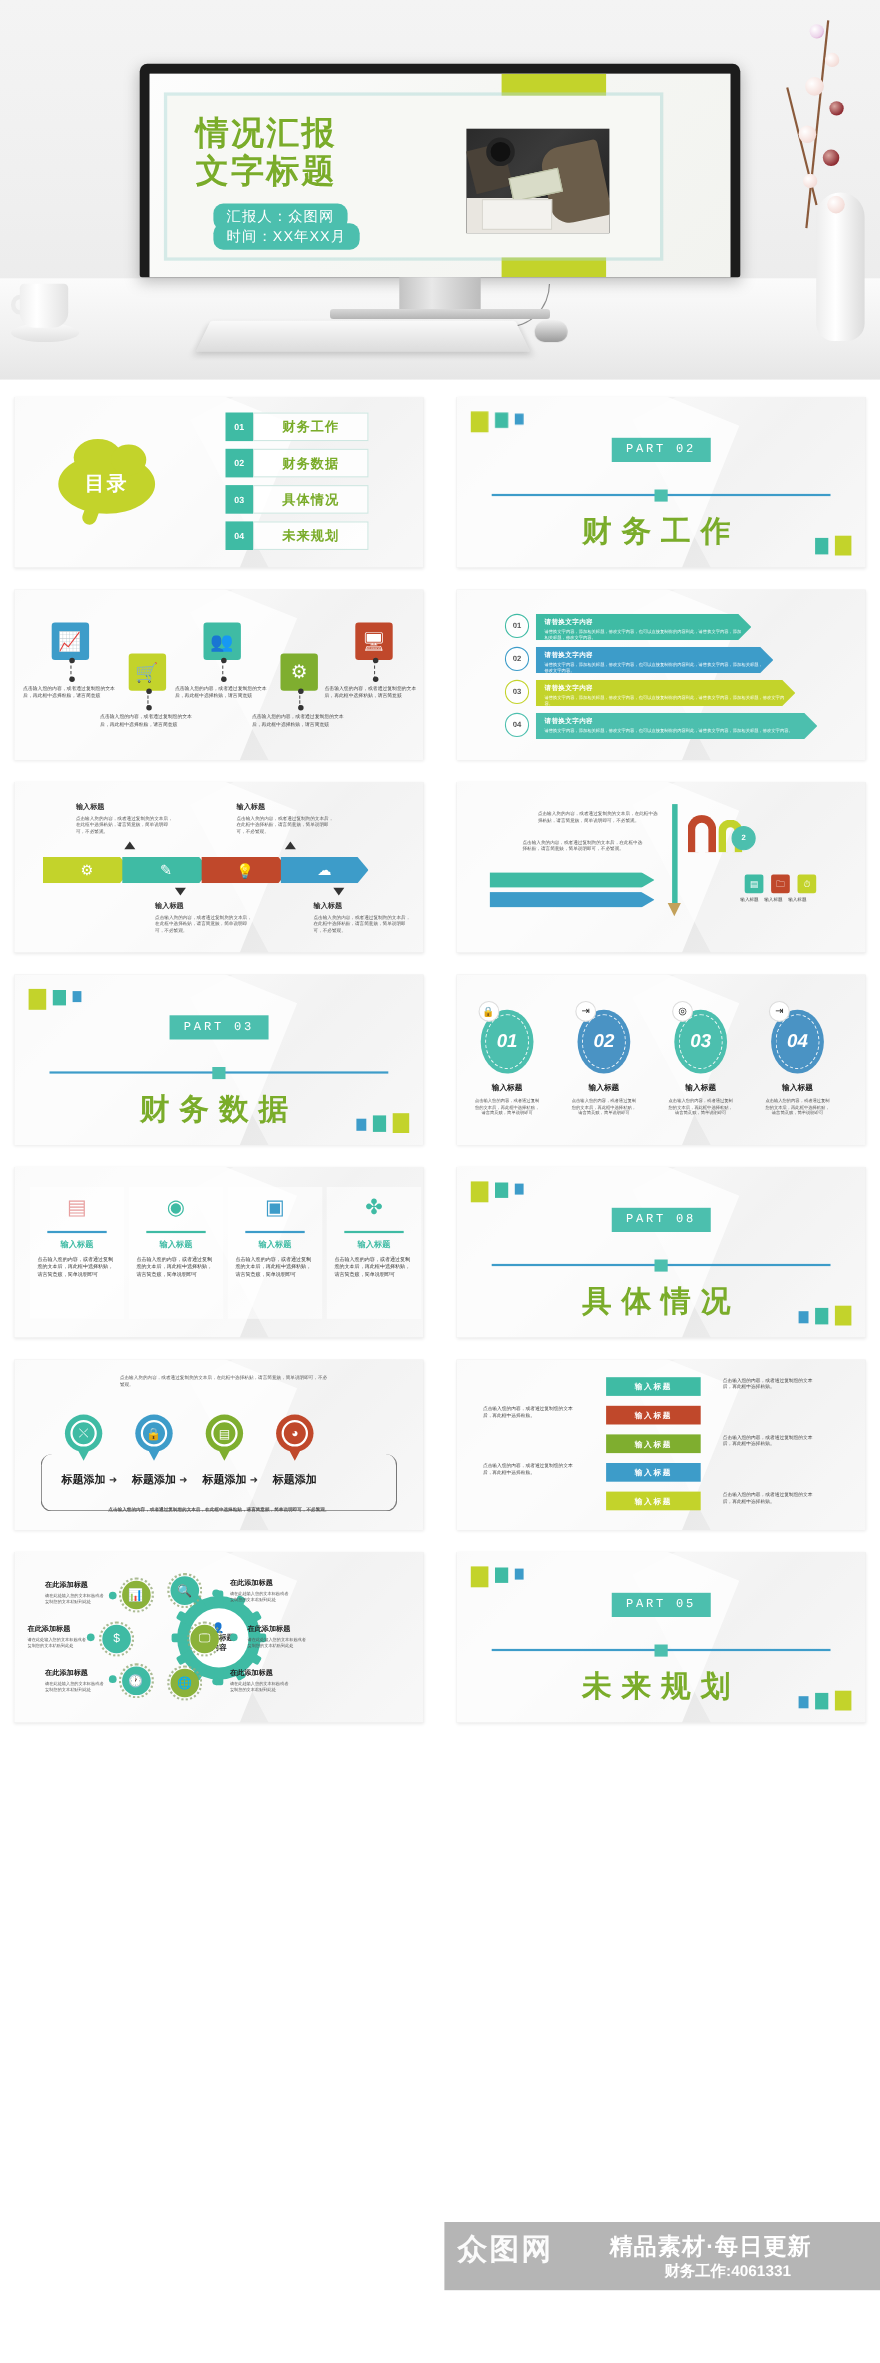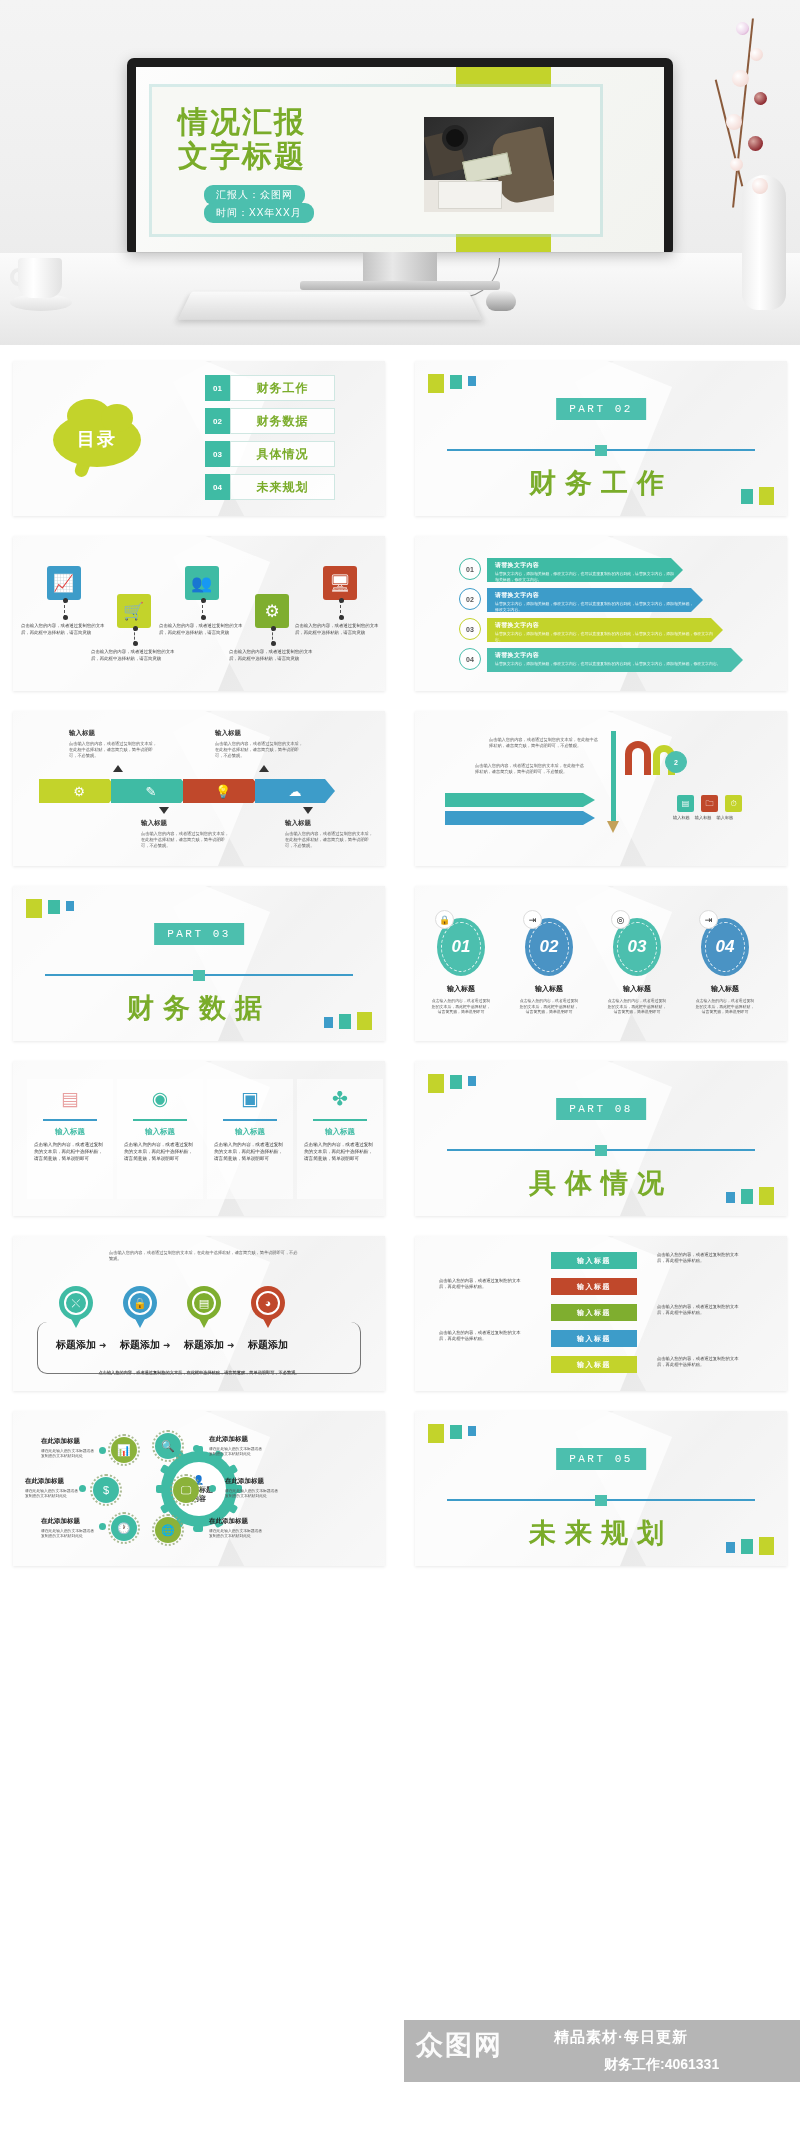--- a/index.html
+++ b/index.html
@@ -28,21 +28,21 @@
   .slide-title .photo{position:absolute;left:288px;top:50px;width:130px;height:95px;
       background:linear-gradient(135deg,#2b2b2b 0%,#3a3a3a 40%,#1d1d1d 100%);overflow:hidden;}
   .photo .desk2{position:absolute;left:0;bottom:0;width:100%;height:34%;background:#e9e6e0;}
   .photo .arm{position:absolute;right:4px;top:14px;width:54px;height:70px;background:#6b5d4a;border-radius:18px 4px 4px 18px;transform:rotate(-12deg);}
   .photo .bill{position:absolute;left:40px;top:40px;width:46px;height:22px;background:#d9dcc8;transform:rotate(-12deg);border:1px solid #b9bfa3;}
   .photo .book{position:absolute;left:14px;bottom:3px;width:64px;height:28px;background:#f3f2ee;border:1px solid #d7d5ce;}
   .photo .headphone{position:absolute;left:18px;top:8px;width:26px;height:26px;border-radius:50%;background:#111;border:4px solid #242424;}
   .photo .kb{position:absolute;left:4px;top:16px;width:34px;height:40px;background:#4a4238;transform:rotate(-14deg);}
   .title-cn{position:absolute;left:42px;top:38px;color:#7aac2a;font-size:30px;line-height:34px;
       font-weight:bold;letter-spacing:2px;text-shadow:0 1px 0 rgba(255,255,255,.6);}
-  .pill{position:absolute;left:68px;background:#4cbfae;color:#fff;font-size:10px;border-radius:9px;
+  .pill{position:absolute;left:58px;background:#4cbfae;color:#fff;font-size:13px;border-radius:9px;
       padding:3px 12px;letter-spacing:1px;}
   .pill.p1{top:118px;} .pill.p2{top:136px;}
   .stand{position:absolute;left:363px;top:252px;width:74px;height:32px;
       background:linear-gradient(90deg,#c3c3c3,#e8e8e8 40%,#bcbcbc);}
   .base{position:absolute;left:300px;top:281px;width:200px;height:9px;border-radius:3px;
       background:linear-gradient(180deg,#d8d8d8,#b5b5b5);}
   .keyboard{position:absolute;left:185px;top:288px;width:290px;height:34px;border-radius:3px;
       background:linear-gradient(180deg,#fafafa,#dcdcdc);transform:perspective(200px) rotateX(34deg);
       box-shadow:0 3px 6px rgba(0,0,0,.18);}
   .cup{position:absolute;left:10px;top:258px;width:62px;height:52px;}
@@ -163,21 +163,21 @@
   .tooth{position:absolute;left:50%;top:50%;width:8px;height:86px;margin-left:-4px;margin-top:-43px;background:#3fbba4;border-radius:2px;}
   .gsmall{position:absolute;width:26px;height:26px;border-radius:50%;display:flex;align-items:center;justify-content:center;color:#fff;font-size:11px;}
   .gsmall:after{content:"";position:absolute;inset:-3px;border:2px dotted rgba(150,170,120,.8);border-radius:50%;}
   .gttl{position:absolute;font-size:6.5px;font-weight:bold;color:#222;}
   .gtxt{position:absolute;font-size:3.8px;line-height:5.4px;color:#555;width:56px;}
   .gdot{position:absolute;width:7px;height:7px;border-radius:50%;background:#3fbba4;}
 
   
   .wm{position:absolute;left:404px;top:2020px;width:396px;height:62px;background:rgba(120,120,120,.55);}
   .wm-logo{position:absolute;left:12px;top:7px;color:#fff;font-size:27px;font-weight:bold;letter-spacing:2px;opacity:.95;}
-  .wm-t1{position:absolute;left:150px;top:8px;color:#fff;font-size:15px;font-weight:bold;letter-spacing:1px;}
+  .wm-t1{position:absolute;left:150px;top:8px;color:#fff;font-size:21px;font-weight:bold;letter-spacing:1px;}
   .wm-t2{position:absolute;left:200px;top:36px;color:#fff;font-size:14px;font-weight:bold;}
 </style>
 </head>
 <body>
 
 <div class="hero">
   <div class="hero-desk"></div>
   <div class="desk-surface"></div>
 
   <div class="cable"></div>

